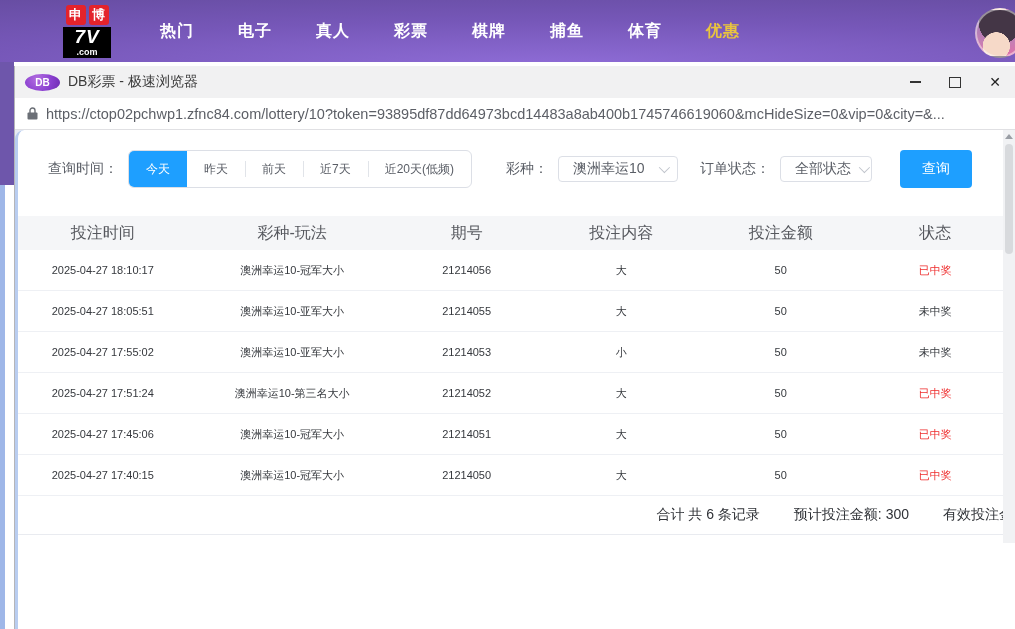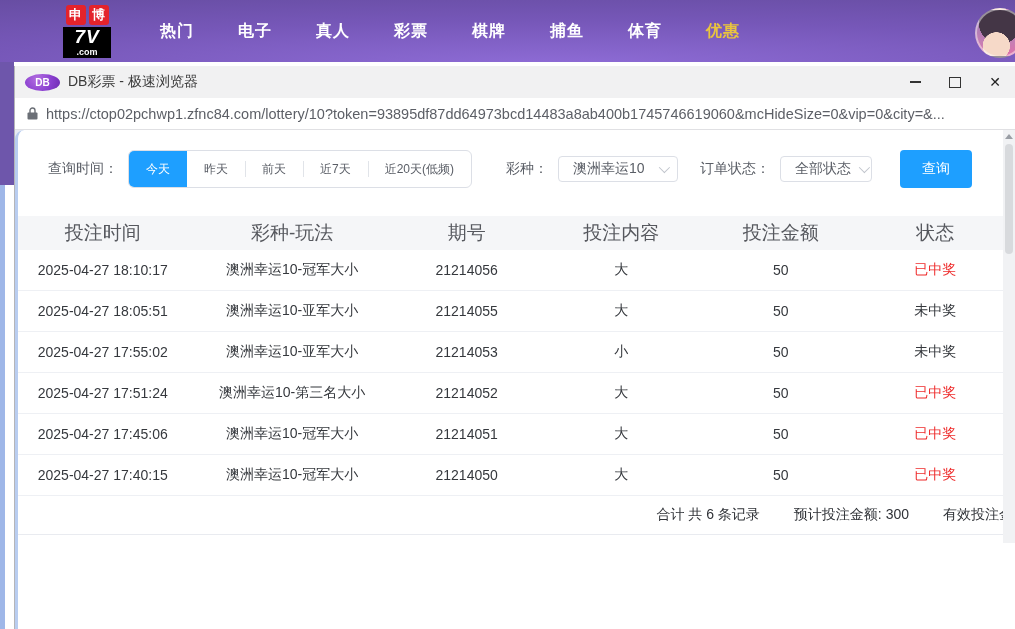--- a/index.html
+++ b/index.html
@@ -72,23 +72,23 @@
   .chev{width:7px;height:7px;border-right:1.6px solid #c0c4cc;border-bottom:1.6px solid #c0c4cc;
     transform:rotate(45deg) translateY(-2px);margin-left:8px;flex:0 0 auto;}
   .lbl-lottery{margin-left:34px;}
   .lbl-status{margin-left:0;}
   .search-btn{height:38px;width:72px;background:#1e9fff;color:#fff;border:none;border-radius:4px;
     font-size:14px;margin-left:28px;cursor:pointer;font-family:inherit;}
   
   .table{margin-top:12px;flex:0 0 auto;}
   .thead,.trow{display:grid;grid-template-columns:17% 21% 14% 17% 15% 16%;align-items:center;}
   .thead{height:34px;background:#f5f6f8;}
-  .th{text-align:center;font-size:19px;color:#56585e;}
+  .th{text-align:center;font-size:16px;color:#56585e;}
   .trow{height:40px;border-bottom:1px solid #eef0f4;}
-  .td{text-align:center;font-size:14px;color:#35383d;}
+  .td{text-align:center;font-size:11px;color:#35383d;}
   .td.status{color:#35383d;}
   .td.status.won{color:#ee2c2c;}
   .tfoot{display:flex;justify-content:flex-end;align-items:center;height:38px;
     border-bottom:1px solid #e9ebf0;font-size:14px;color:#2f3237;gap:34px;
     white-space:nowrap;overflow:hidden;padding-right:2px;flex:0 0 auto;}
   
   .scrollbar{position:absolute;right:0;top:0;width:12px;height:413px;background:#f1f2f4;}
   .sb-arrow{width:0;height:0;border-left:4px solid transparent;border-right:4px solid transparent;
     border-bottom:5px solid #9a9ea5;margin:4px auto 0;}
   .sb-thumb{width:8px;height:110px;background:#d8dadd;border-radius:4px;margin:5px auto 0;}

